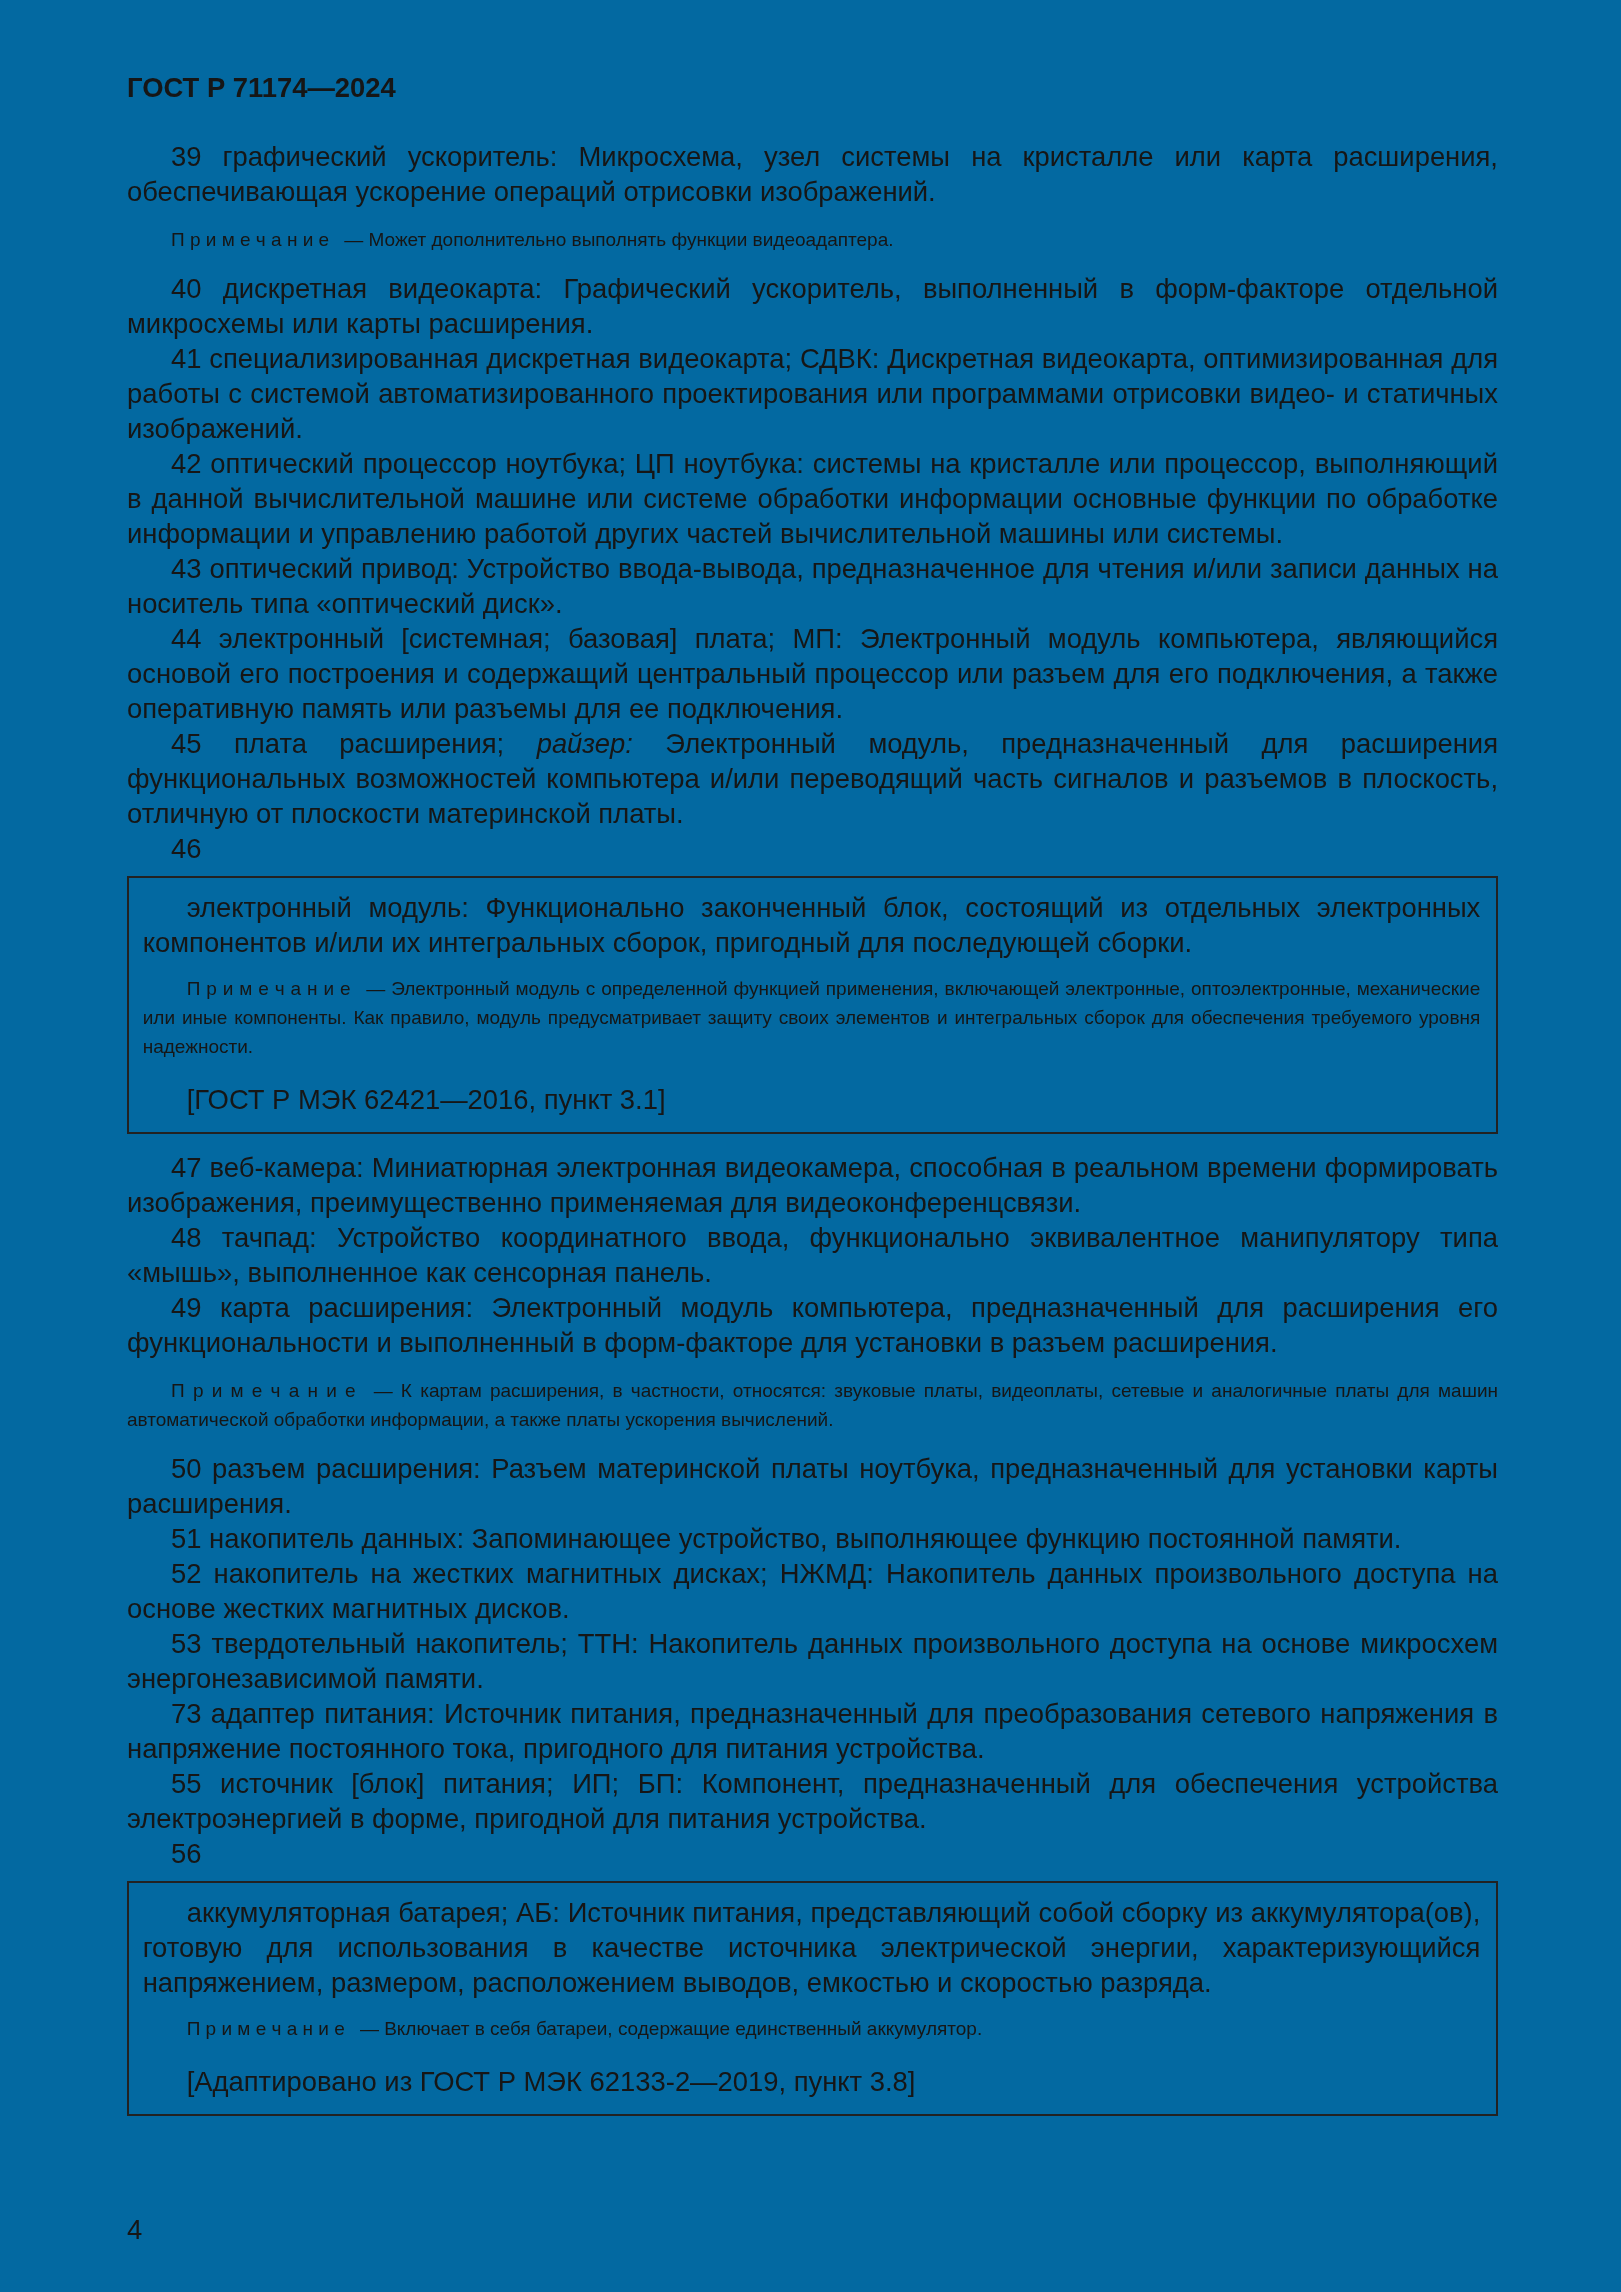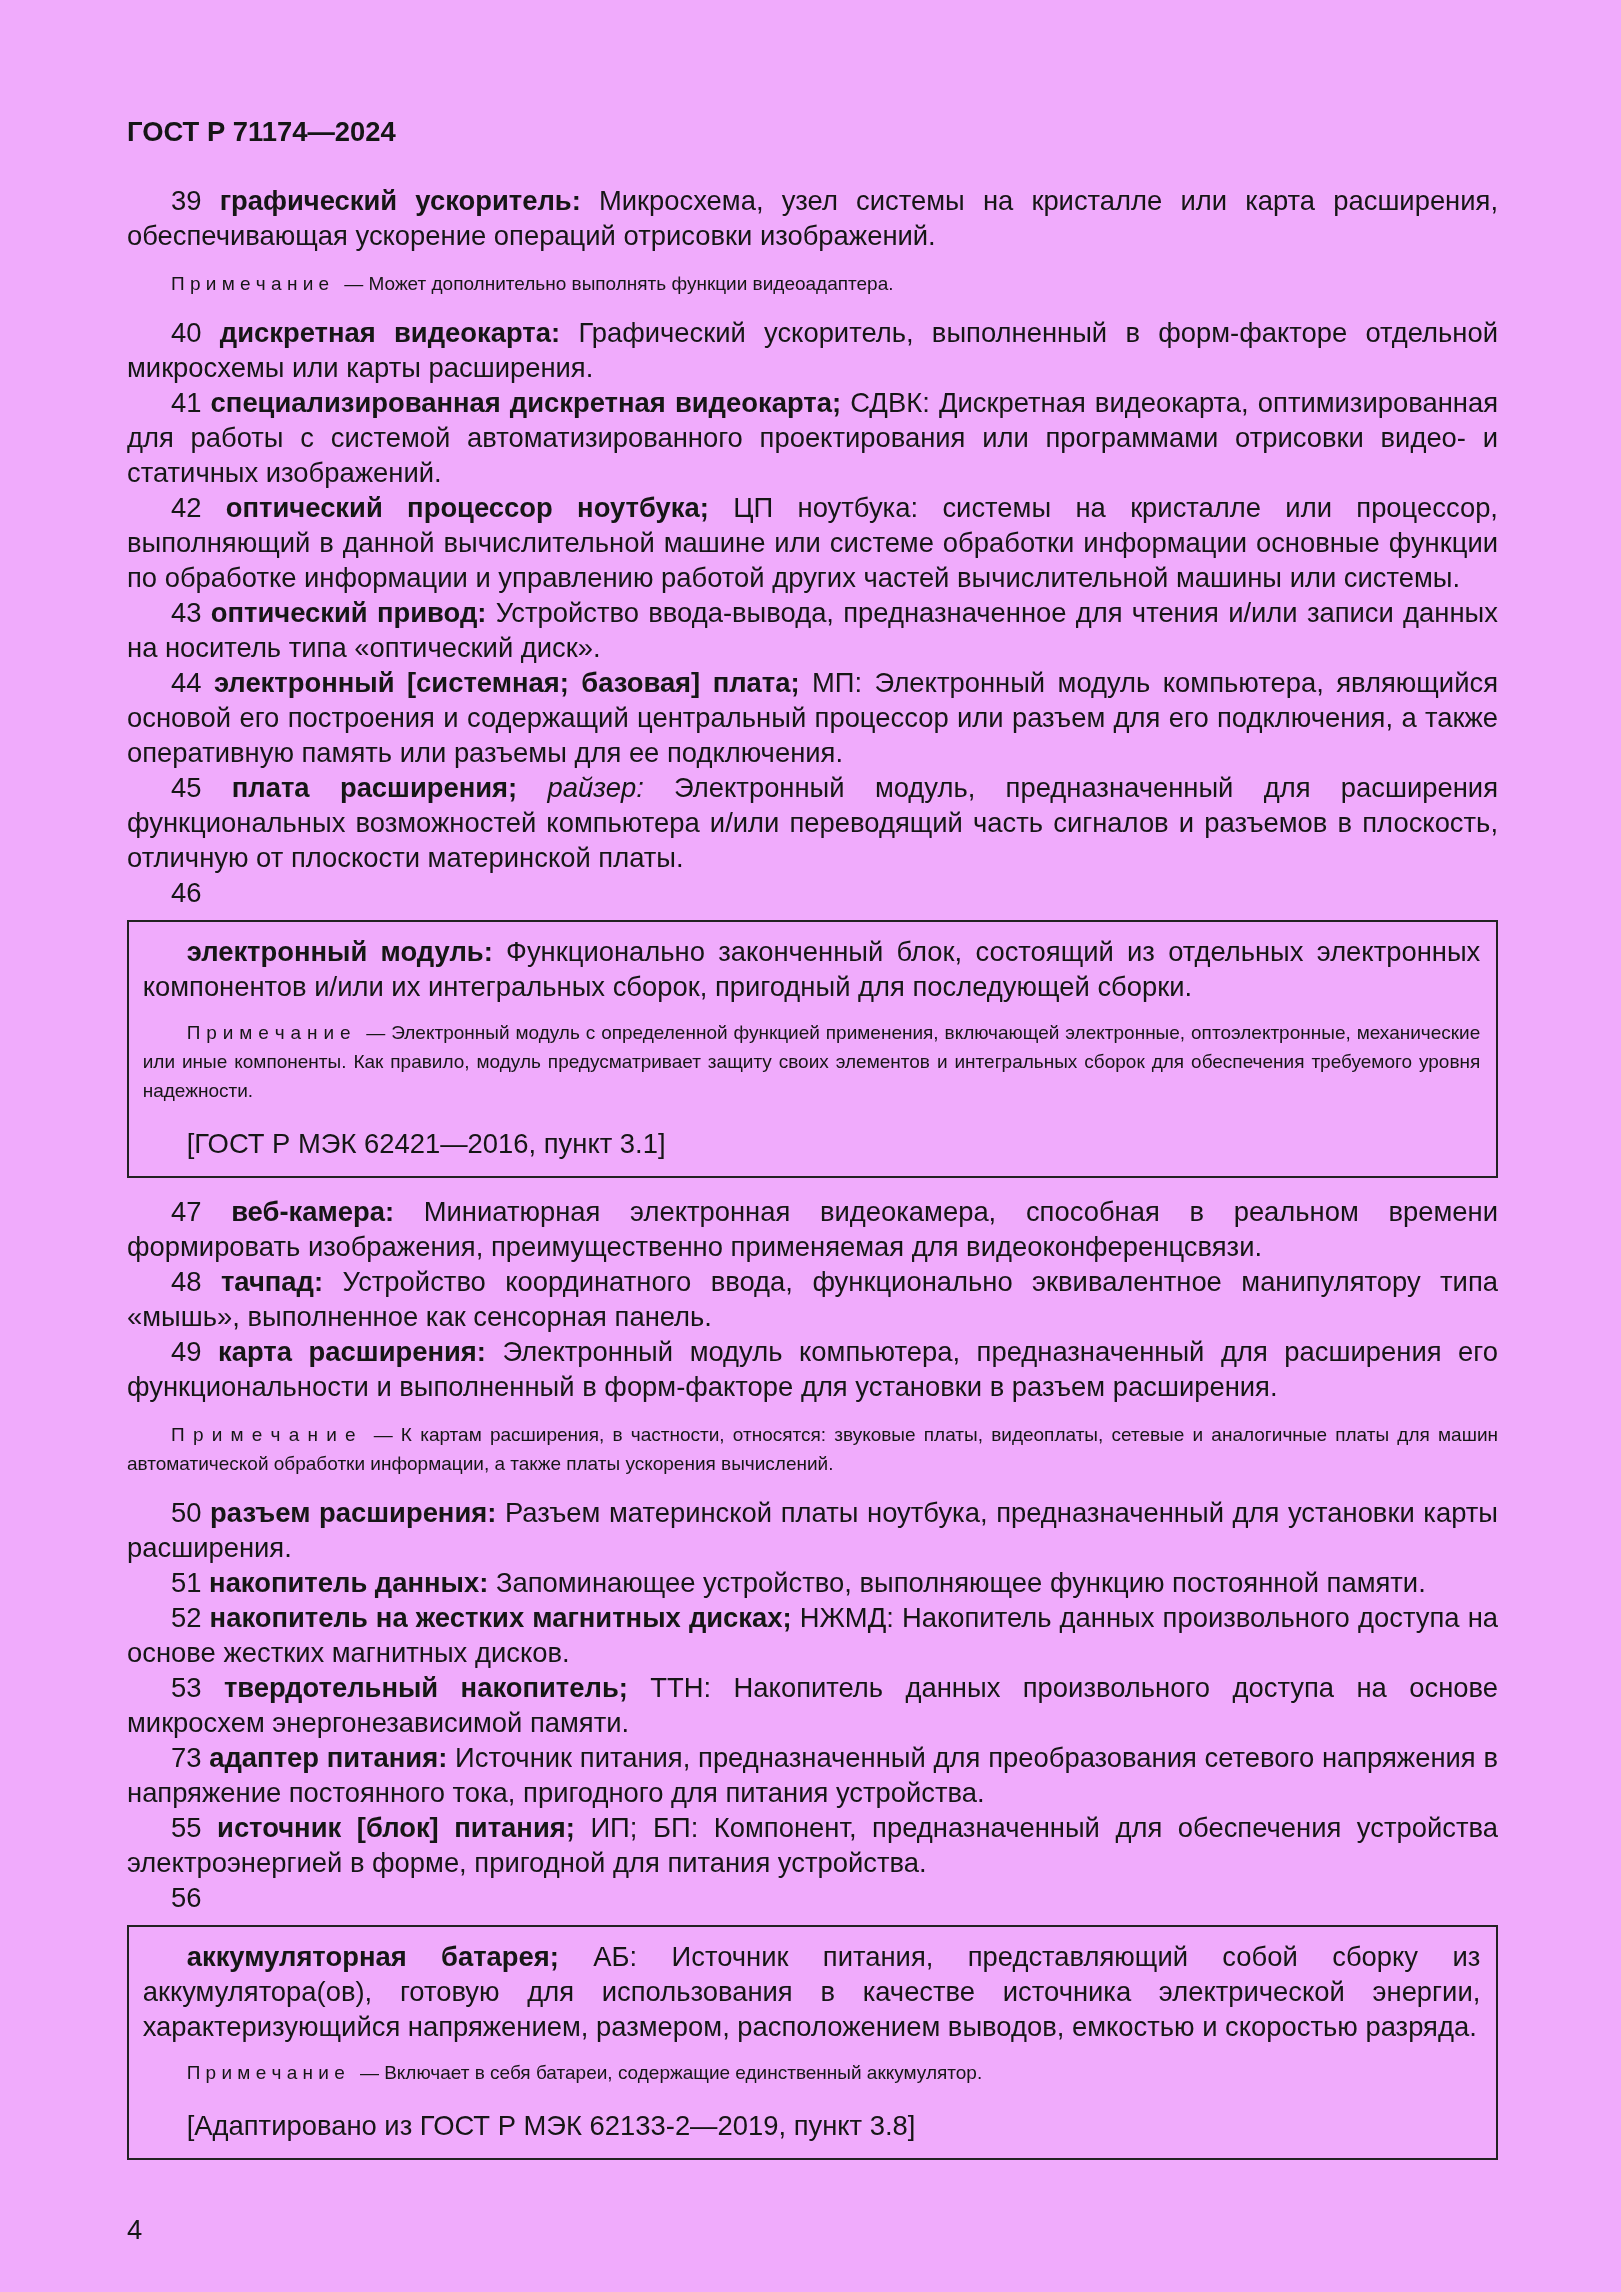--- a/index.html
+++ b/index.html
@@ -5,43 +5,43 @@
   html, body { margin:0; padding:0; }
   body {
     width:1621px; height:2293px;
     background:#ffffff;
     font-family:"Liberation Sans","DejaVu Sans",sans-serif;
     color:#161616;
   }
   .page {
     position:relative;
     width:1621px; height:2293px;
-    padding:116px 123px 0 127px;
+    padding:72px 123px 0 127px;
     box-sizing:border-box;
     overflow:hidden;
-    background:#f0abfc;
+    background:#0369a1;
   }
   .doc-header {
     font-size:27.4px; font-weight:700;
     margin:0 0 35px 0;
   }
   .para {
     font-size:27.4px; line-height:35px;
     text-align:justify;
     text-indent:44px;
     margin:0;
   }
   .note {
     font-size:19px; line-height:29px;
     text-align:justify;
     text-indent:44px;
     margin:15.7px 0 17.6px 0;
   }
   .note-label { margin-right:9.8px; white-space:nowrap; }
-  .term { font-weight:700; }
+  .term { font-weight:400; }
   .syn { font-style:italic; }
   .box {
     border:2px solid #222222;
     margin:9.8px 0 15.7px 0;
     padding:11.8px 15.7px 15.7px 13.7px;
   }
   .box .note { margin:13.7px 0; }
   .source { margin-top:21px; text-align:left; }
   .page-footer {
     position:absolute;

